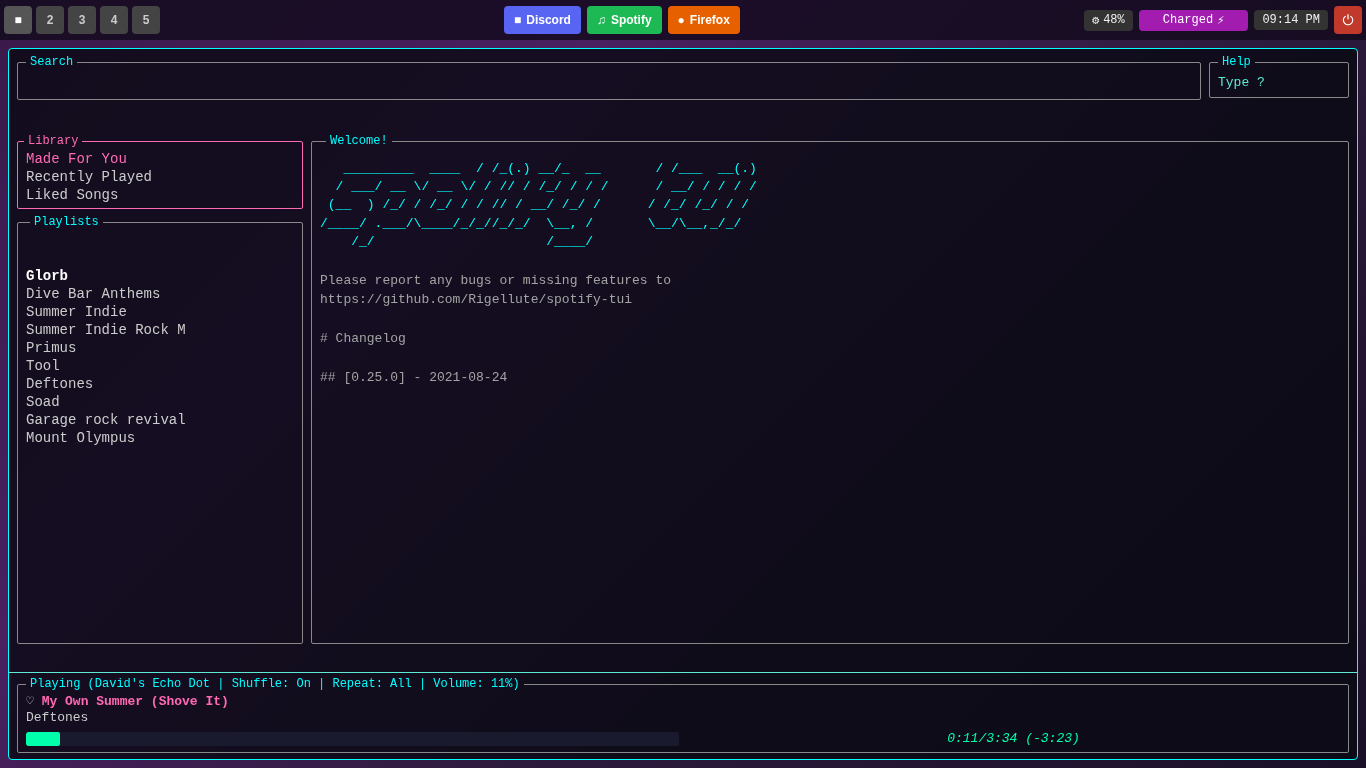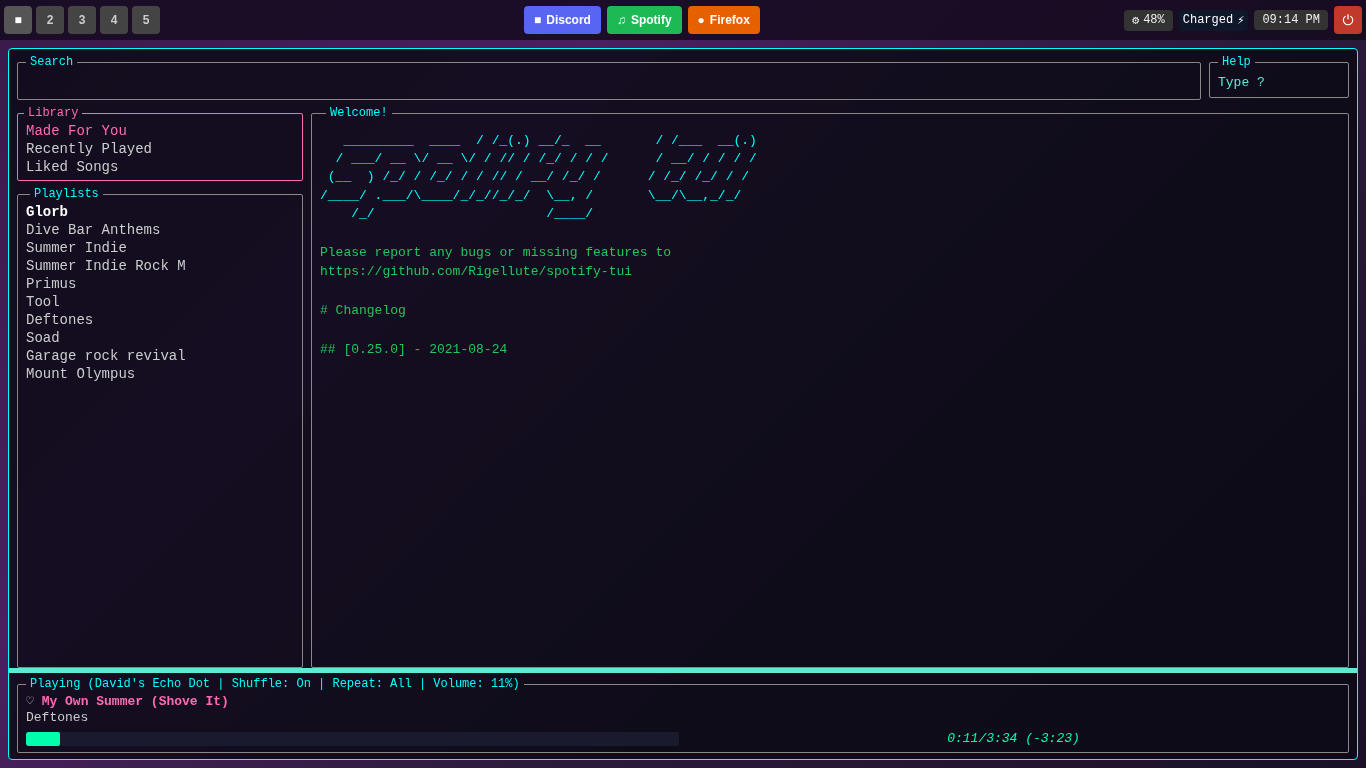--- a/index.html
+++ b/index.html
@@ -93,24 +93,24 @@
       color: #eee;
       border-radius: 4px;
       padding: 3px 8px;
       font-size: 12px;
       display: flex;
       align-items: center;
       gap: 4px;
     }
 
     .charged-badge {
-      background: #0f172a;
+      background: #a21caf;
       color: #fff;
       border-radius: 4px;
-      padding: 3px 4px;
+      padding: 3px 24px;
       font-size: 12px;
       display: flex;
       align-items: center;
       gap: 4px;
     }
 
     .clock {
       background: #333;
       color: #eee;
       border-radius: 4px;
@@ -137,20 +137,21 @@
       position: relative;
       z-index: 5;
       margin: 8px;
       height: calc(768px - 40px - 16px);
       border: 1px solid #00ffff;
       border-radius: 4px;
       display: flex;
       flex-direction: column;
       background: rgba(10, 10, 20, 0.82);
       overflow: hidden;
+      gap: 28px;
     }
 
     .search-fieldset {
       border: 1px solid #888;
       padding: 4px 8px 6px 8px;
       border-radius: 2px;
     }
 
     .search-legend {
       color: #00ffff;
@@ -268,20 +269,21 @@
       padding: 1px 8px;
       font-size: 14px;
       font-family: 'Courier New', Courier, monospace;
       cursor: pointer;
       color: #ccc;
     }
 
     .playlist-item.active {
       color: #fff;
       font-weight: bold;
+      margin-top: 36px;
     }
 
     
     .main-panel {
       flex: 1;
       overflow: hidden;
     }
 
     .welcome-fieldset {
       border: 1px solid #888;
@@ -301,31 +303,31 @@
     .ascii-art {
       color: #00ffff;
       font-family: 'Courier New', Courier, monospace;
       font-size: 13px;
       line-height: 1.4;
       white-space: pre;
       margin: 8px 0 20px 0;
     }
 
     .welcome-text {
-      color: #22c55e;
+      color: #a3a3a3;
       font-family: 'Courier New', Courier, monospace;
       font-size: 13px;
       line-height: 1.5;
       white-space: pre-wrap;
     }
 
     
     .player-bar {
       padding: 4px 8px 6px 8px;
-      border-top: 5px solid #5eead4;
+      border-top: 1px solid #5eead4;
     }
 
     .player-fieldset {
       border: 1px solid #888;
       border-radius: 2px;
       padding: 2px 8px 6px 8px;
     }
 
     .player-legend {
       color: #00ffff;

